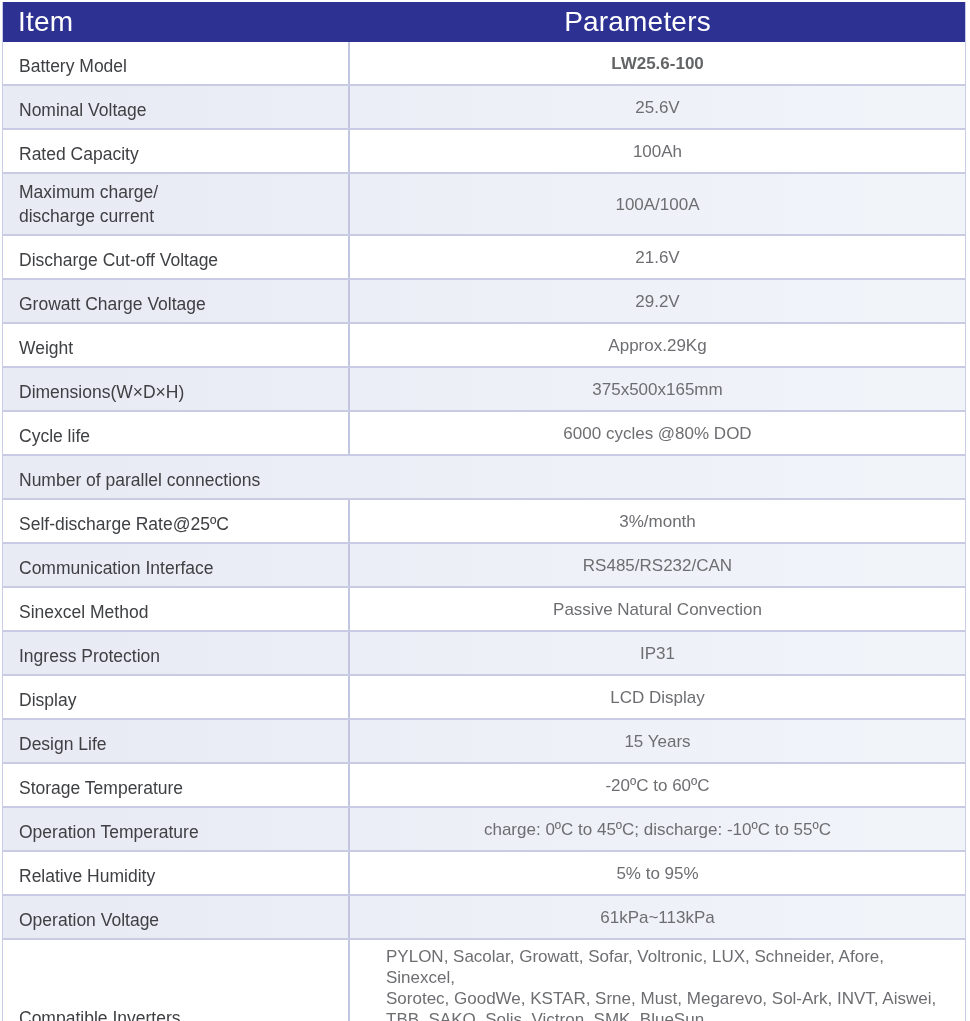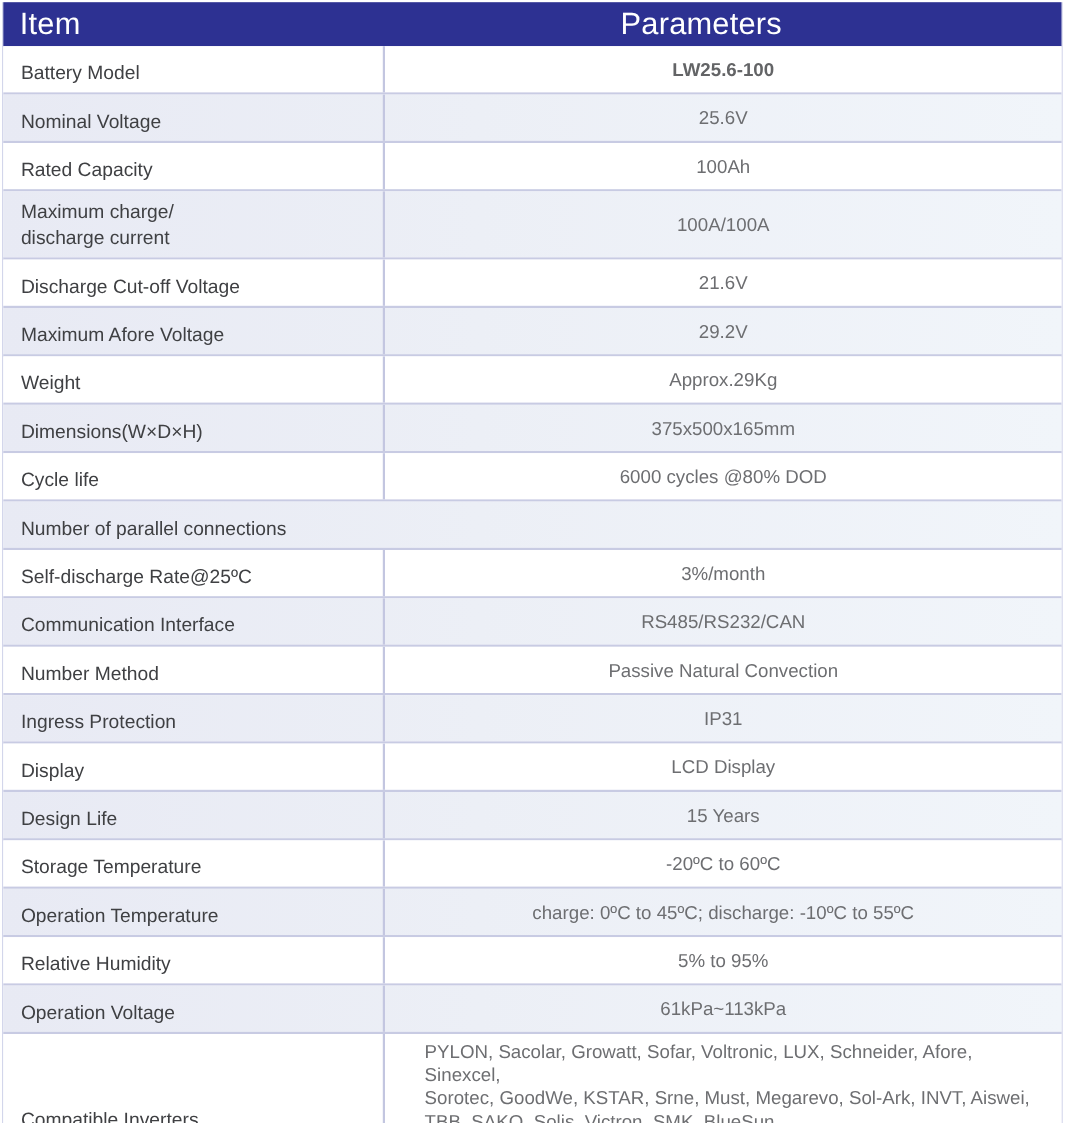--- a/index.html
+++ b/index.html
@@ -143,21 +143,21 @@
     <div class="cell-item">
       <span>Discharge Cut-off Voltage</span>
     </div>
     <div class="cell-value">
       <span>21.6V</span>
     </div>
   </div>
 
   <div class="row alt">
     <div class="cell-item">
-      <span>Maximum Afore Voltage</span>
+      <span>Growatt Charge Voltage</span>
     </div>
     <div class="cell-value">
       <span>29.2V</span>
     </div>
   </div>
 
   <div class="row">
     <div class="cell-item">
       <span>Weight</span>
     </div>
@@ -203,21 +203,21 @@
     <div class="cell-item">
       <span>Communication Interface</span>
     </div>
     <div class="cell-value">
       <span>RS485/RS232/CAN</span>
     </div>
   </div>
 
   <div class="row">
     <div class="cell-item">
-      <span>Number Method</span>
+      <span>Sinexcel Method</span>
     </div>
     <div class="cell-value">
       <span>Passive Natural Convection</span>
     </div>
   </div>
 
   <div class="row alt">
     <div class="cell-item">
       <span>Ingress Protection</span>
     </div>

